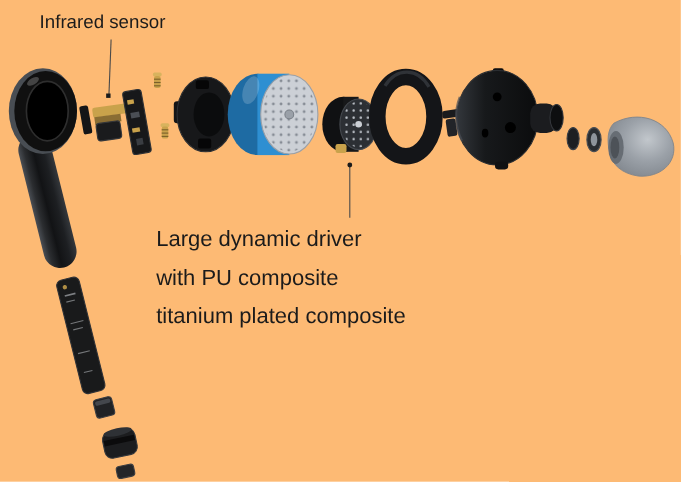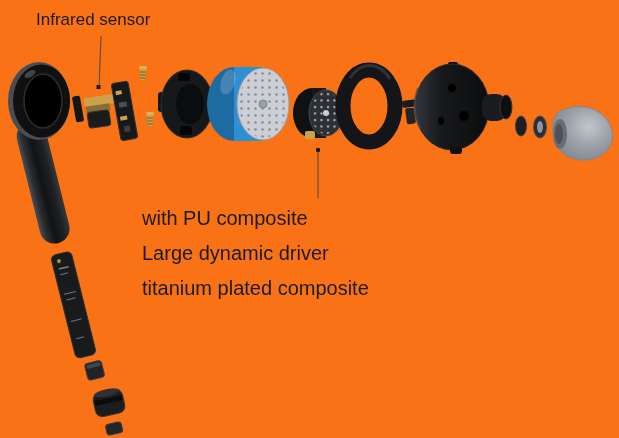--- a/index.html
+++ b/index.html
@@ -1,20 +1,20 @@
 <!DOCTYPE html>
 <html><head>
 <meta charset="utf-8">
 <style>
   html,body{margin:0;padding:0;}
   body{font-family:"Liberation Sans", sans-serif; background:#fff;}
   .stage{
     position:relative;
     width:619px; height:438px;
-    background:#f97316;
+    background:#fdba74;
     overflow:hidden;
   }
   .stage svg{position:absolute; left:0; top:0;}
   .label{
     position:absolute;
     color:#1b1b1b;
     -webkit-font-smoothing:antialiased;
   }
   .label-infrared{
     left:36px; top:8px;
@@ -197,18 +197,18 @@
 
     <g>
       <line x1="318" y1="150" x2="318" y2="198" stroke="#4a4a4a" stroke-width="1"></line>
       <circle cx="318" cy="150" r="2.2" fill="#1b1b1b"></circle>
     </g>
   </svg>
 
   <div class="label label-infrared">Infrared sensor</div>
 
   <div class="label label-driver">
+    <div>Large dynamic driver</div>
     <div>with PU composite</div>
-    <div>Large dynamic driver</div>
     <div>titanium plated composite</div>
   </div>
 
 </div>
 
 </body></html>

